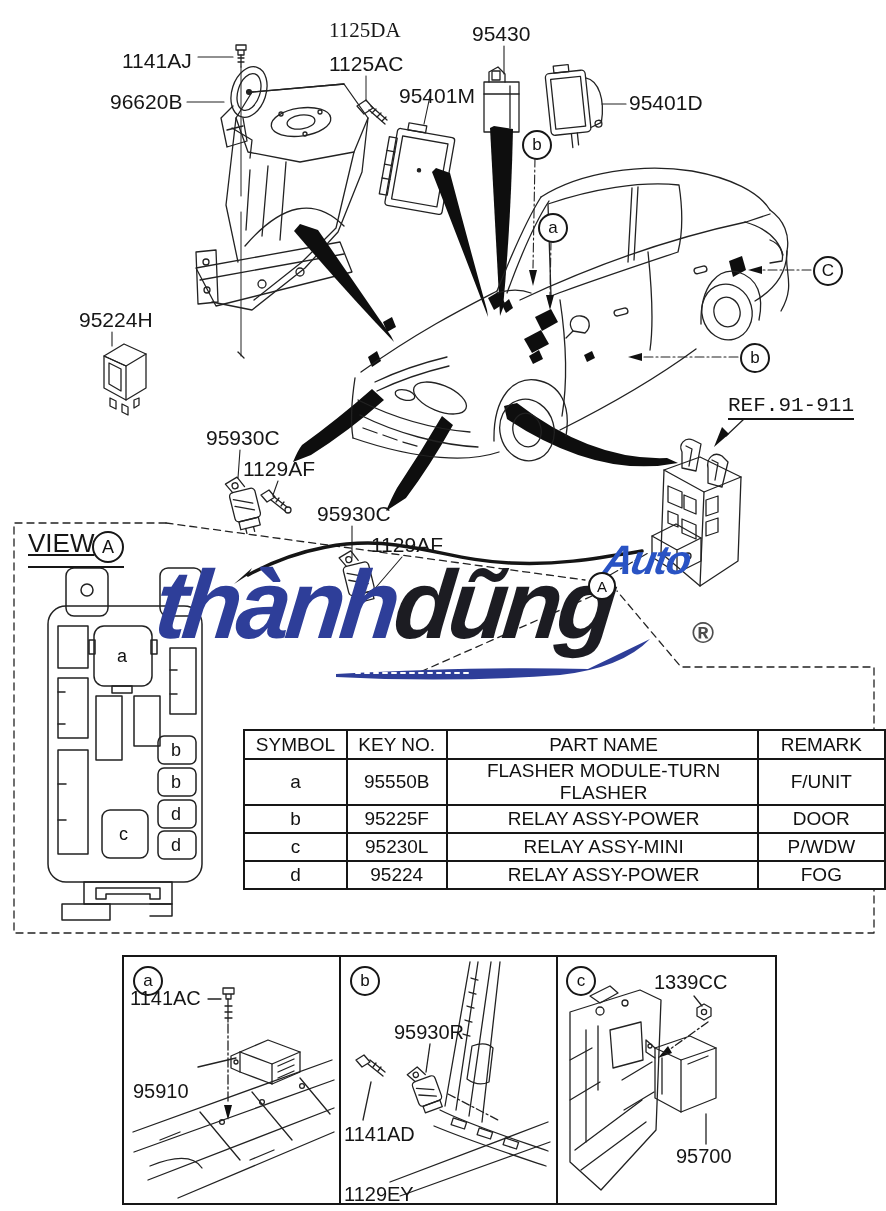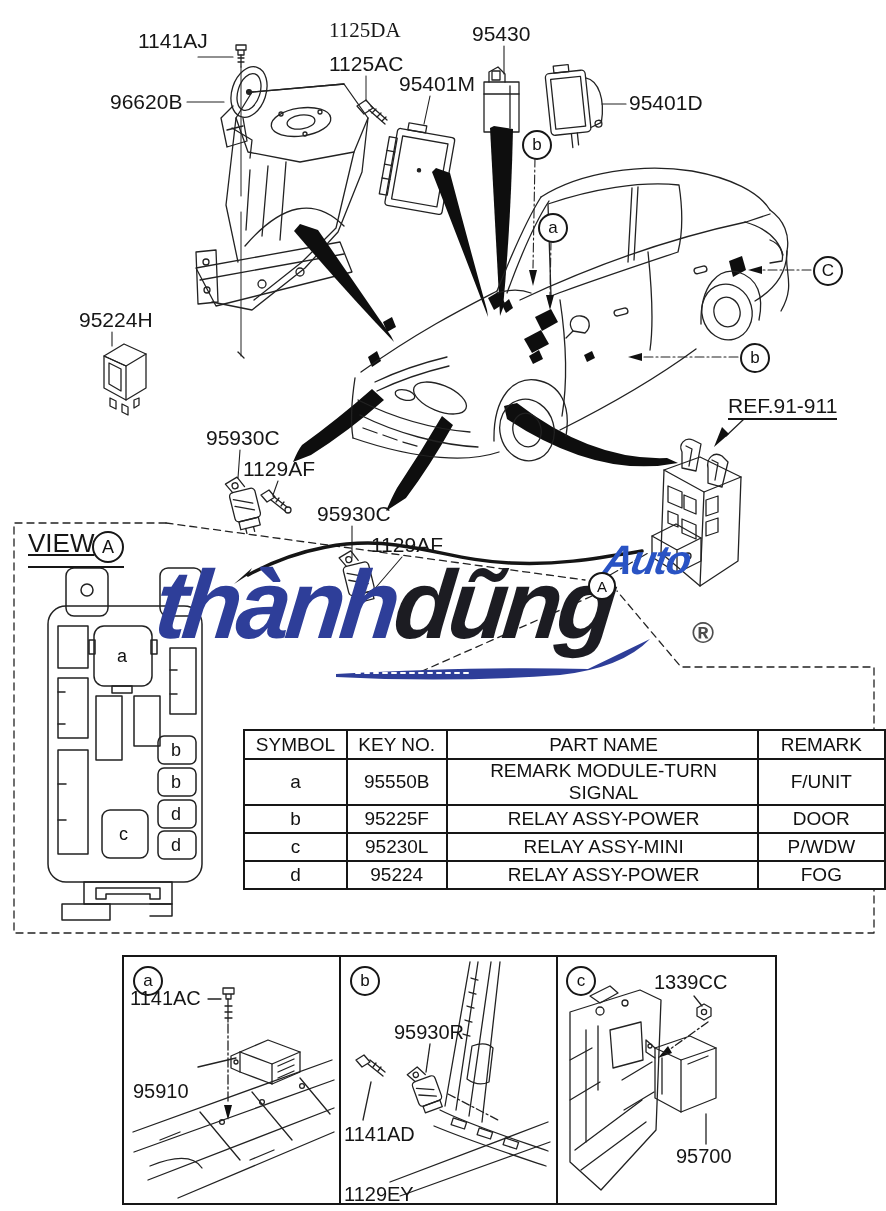--- a/index.html
+++ b/index.html
@@ -355,33 +355,33 @@
       </g>
     </g>
   </svg>
 
   <div class="wm wm-main">
     <span style="color:#2e3e99;">thành</span><span style="color:#1c1c22;">dũng</span>
   </div>
   <div class="wm wm-auto" style="color:#2953c4;">Auto</div>
   <div class="wm wm-reg">®</div>
 
-  <div class="lbl" style="left:122px;top:30px;margin-left:16px;">1141AJ</div>
+  <div class="lbl" style="left:122px;top:50px;">1141AJ</div>
   <div class="lbl" style="left:110px;top:91px;">96620B</div>
   <div class="lbl" style="left:329px;top:20px;font-family:Liberation Serif, serif;">1125DA</div>
   <div class="lbl" style="left:329px;top:53px;">1125AC</div>
-  <div class="lbl" style="left:399px;top:73px;">95401M</div>
+  <div class="lbl" style="left:399px;top:85px;">95401M</div>
   <div class="lbl" style="left:472px;top:23px;">95430</div>
   <div class="lbl" style="left:629px;top:92px;text-align:right;">95401D</div>
   <div class="lbl" style="left:79px;top:309px;">95224H</div>
   <div class="lbl" style="left:206px;top:427px;">95930C</div>
   <div class="lbl" style="left:243px;top:458px;">1129AF</div>
   <div class="lbl" style="left:317px;top:503px;">95930C</div>
   <div class="lbl" style="left:371px;top:534px;">1129AF</div>
-  <div class="lbl ref-lbl" style="left:728px;top:395px;">REF.91-911</div>
+  <div class="lbl ref-lbl" style="left:728px;top:395px;font-family:Liberation Mono, monospace;">REF.91-911</div>
 
   <div class="circ" style="left:522px;top:130px;">b</div>
   <div class="circ" style="left:538px;top:213px;">a</div>
   <div class="circ" style="left:813px;top:256px;">C</div>
   <div class="circ" style="left:740px;top:343px;">b</div>
   <div class="circ" style="left:588px;top:572px;width:24px;height:24px;font-size:15px;">A</div>
 
   <div class="lbl" style="left:28px;top:533px;font-size:26px;text-decoration:underline;">VIEW</div>
   <div class="circ" style="left:92px;top:531px;width:28px;height:28px;font-size:18px;">A</div>
   <div class="underline" style="left:28px;top:566px;width:96px;"></div>
@@ -399,21 +399,21 @@
         <th style="width:90px;margin-top:18px;">SYMBOL</th>
         <th style="width:88px;margin-left:44px;">KEY NO.</th>
         <th style="width:318px;" class="cname">PART NAME</th>
         <th style="width:117px;">REMARK</th>
       </tr>
     </thead>
     <tbody>
       <tr>
         <td>a</td>
         <td>95550B</td>
-        <td class="cname">REMARK MODULE-TURN SIGNAL</td>
+        <td class="cname">FLASHER MODULE-TURN FLASHER</td>
         <td>F/UNIT</td>
       </tr>
       <tr>
         <td>b</td>
         <td>95225F</td>
         <td class="cname">RELAY ASSY-POWER</td>
         <td>DOOR</td>
       </tr>
       <tr>
         <td>c</td>

